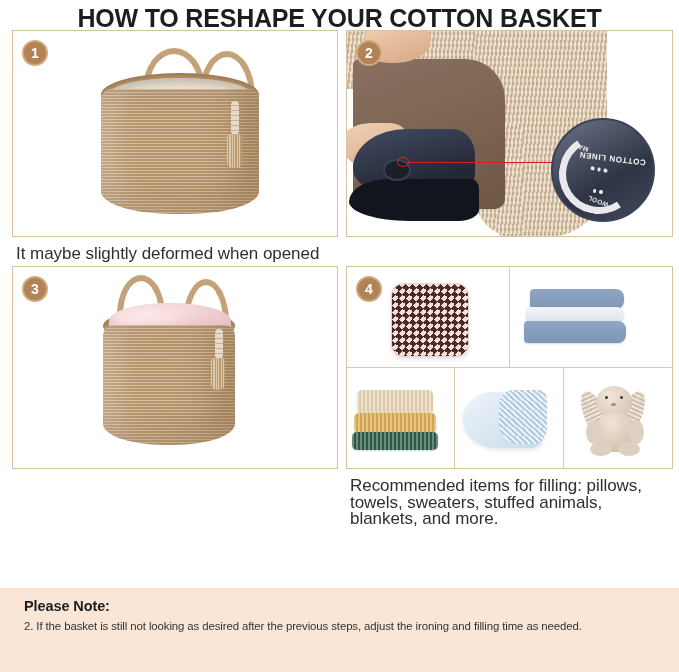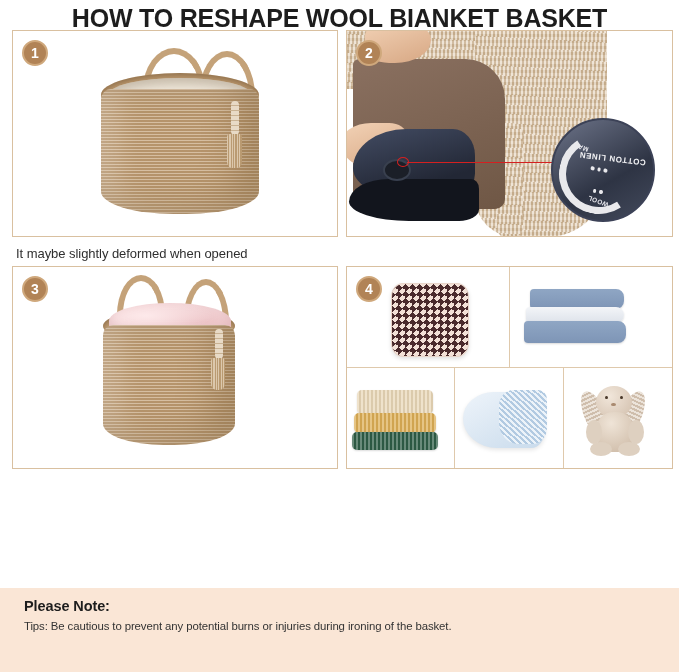--- a/index.html
+++ b/index.html
@@ -58,21 +58,21 @@
     font-size: 14px;
     font-weight: 700;
     display: flex;
     align-items: center;
     justify-content: center;
     z-index: 9;
     line-height: 1;
   }
 
   .caption {
-    font-size: 13px;
+    font-size: 17px;
     line-height: 16.4px;
     color: #2f2f2f;
     padding: 9px 2px 0 4px;
     letter-spacing: -0.05px;
   }
 
   
   .art { position: absolute; inset: 0; }
 
   
@@ -322,21 +322,21 @@
     font-size: 11.4px;
     line-height: 18.5px;
     color: #333333;
     letter-spacing: -0.1px;
     white-space: nowrap;
   }
 </style>
 </head>
 <body>
 
-<div class="page-title">HOW TO RESHAPE WOOL BIANKET BASKET</div>
+<div class="page-title">HOW TO RESHAPE YOUR COTTON BASKET</div>
 
 <div class="steps-grid">
 
   <div class="step-cell">
     <div class="photo-frame frame-tall">
       <div class="badge">1</div>
       <div class="art">
 
         <div class="handle" style="left:130px; top:17px; width:62px; height:46px;"></div>
         <div class="handle" style="left:186px; top:20px; width:56px; height:50px;"></div>
@@ -445,20 +445,21 @@
             <div class="bunny-body" style="left:32px; top:44px; width:38px; height:40px;"></div>
             <div class="bunny-limb" style="left:22px; top:52px; width:16px; height:24px;"></div>
             <div class="bunny-limb" style="left:64px; top:52px; width:16px; height:24px;"></div>
             <div class="bunny-limb" style="left:26px; top:74px; width:22px; height:14px;"></div>
             <div class="bunny-limb" style="left:54px; top:74px; width:22px; height:14px;"></div>
           </div>
         </div>
 
       </div>
     </div>
+    <div class="caption">Recommended items for filling: pillows, towels, sweaters, stuffed animals, blankets, and more.</div>
   </div>
 
 </div>
 
 <div class="note-band">
   <div class="note-title">Please Note:</div>
-  <div class="note-line">Tips: Be cautious to prevent any potential burns or injuries during ironing of the basket.</div>
+  <div class="note-line">2. If the basket is still not looking as desired after the previous steps, adjust the ironing and filling time as needed.</div>
 </div>
 
 </body></html>

